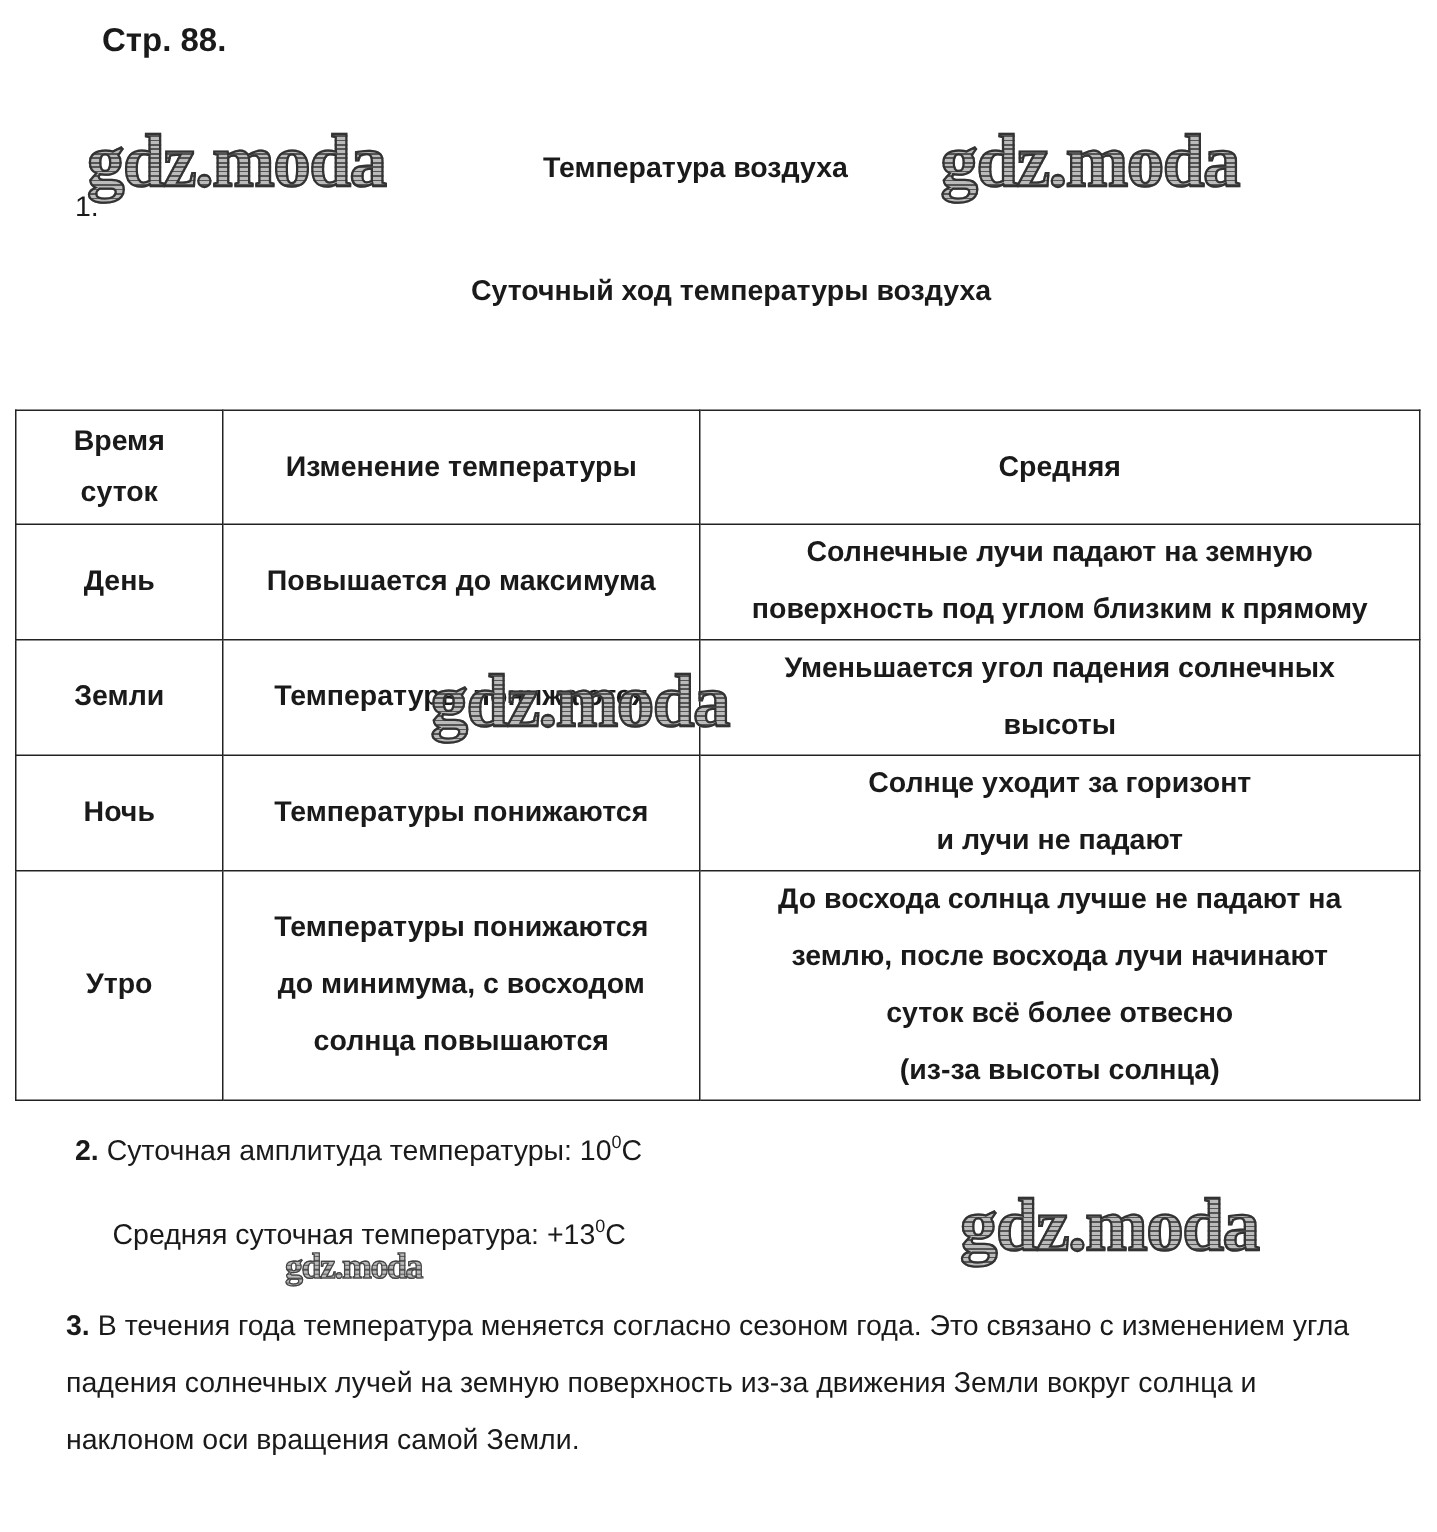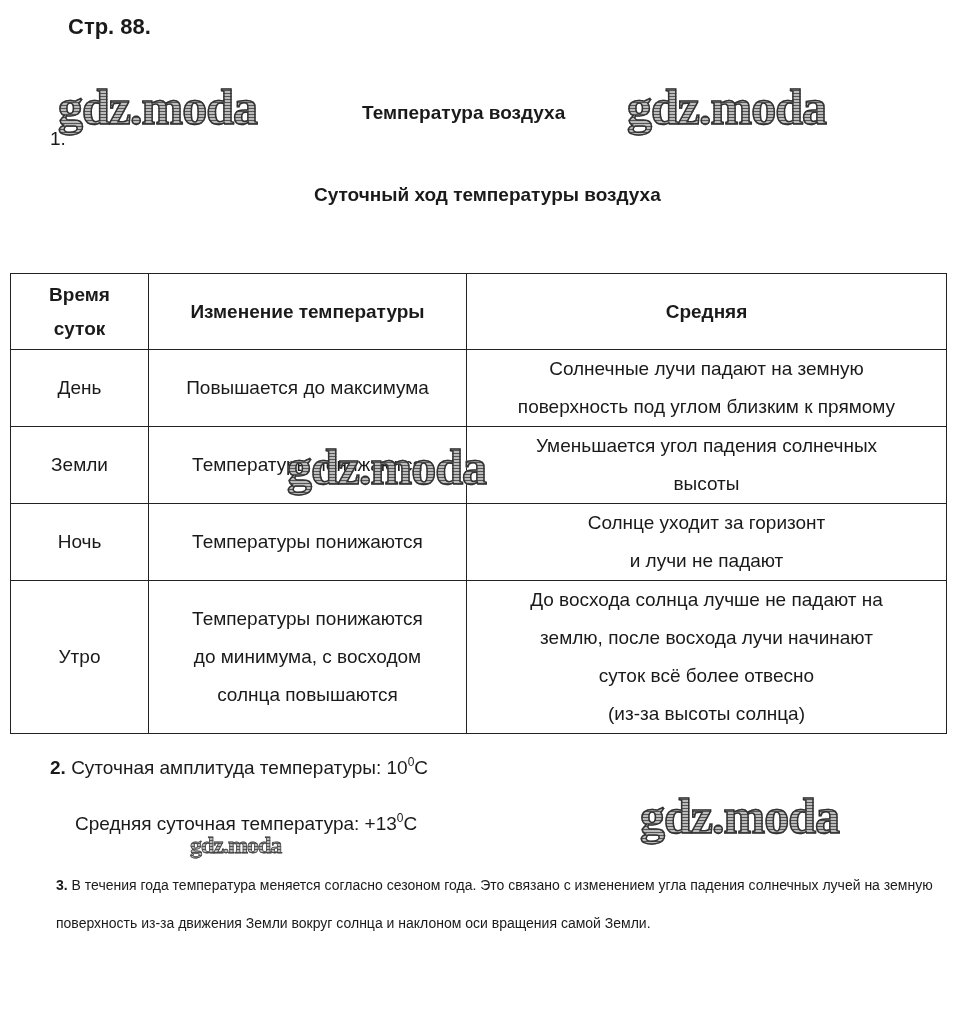--- a/index.html
+++ b/index.html
@@ -12,33 +12,33 @@
   .title-main { left: 362px; top: 70px; font-size: 19px; font-weight: bold; margin-top: 32px; }
   .item1 { left: 50px; top: 128px; font-size: 19px; }
   .subtitle { left: 278px; top: 184px; font-size: 19px; font-weight: bold; margin-left: 36px; }
 
   table.main {
     position: absolute; left: 10px; top: 237px; width: 937px;
     border-collapse: collapse; font-size: 19px; margin-top: 36px;
   }
   table.main td, table.main th {
     border: 1px solid #222; text-align: center; vertical-align: middle;
-    padding: 0 6px; line-height: 38px;
+    padding: 0 6px; line-height: 38px; font-weight: bold;
   }
   table.main th { font-weight: bold; }
   .col1 { width: 125px; }
   .col2 { width: 305px; }
   .hdr-row { height: 76px; }
   .hdr-row th.c1 { line-height: 34px; }
   .r-day, .r-eve, .r-night { height: 76px; }
   .r-morn { height: 152px; }
 
   .q2 { left: 50px; top: 757px; font-size: 19px; }
   .q2b { left: 75px; top: 813px; font-size: 19px; }
-  .q3 { left: 56px; top: 866px; width: 880px; font-size: 14px; line-height: 38px; }
+  .q3 { left: 44px; top: 866px; width: 880px; font-size: 19px; line-height: 38px; }
   sup { font-size: 12px; vertical-align: 8px; line-height: 0; }
   b { font-weight: bold; }
 
   .wm {
     position: absolute; font-family: Liberation Serif, serif; font-weight: bold;
     color: #9a9a9a; letter-spacing: -1px;
     -webkit-text-stroke: 1.5px #333;
     background: repeating-linear-gradient(0deg, #555 0 1px, #bbb 1px 3px);
     -webkit-background-clip: text; background-clip: text;
     -webkit-text-fill-color: transparent;

